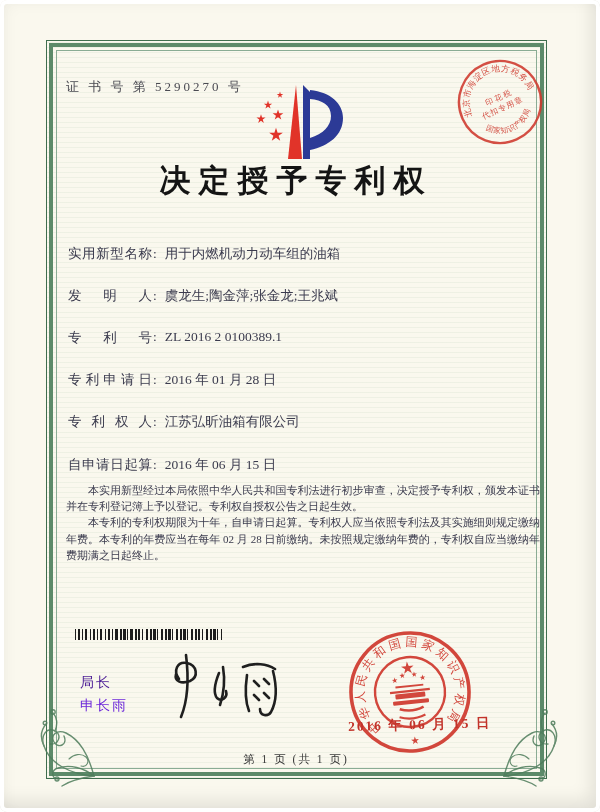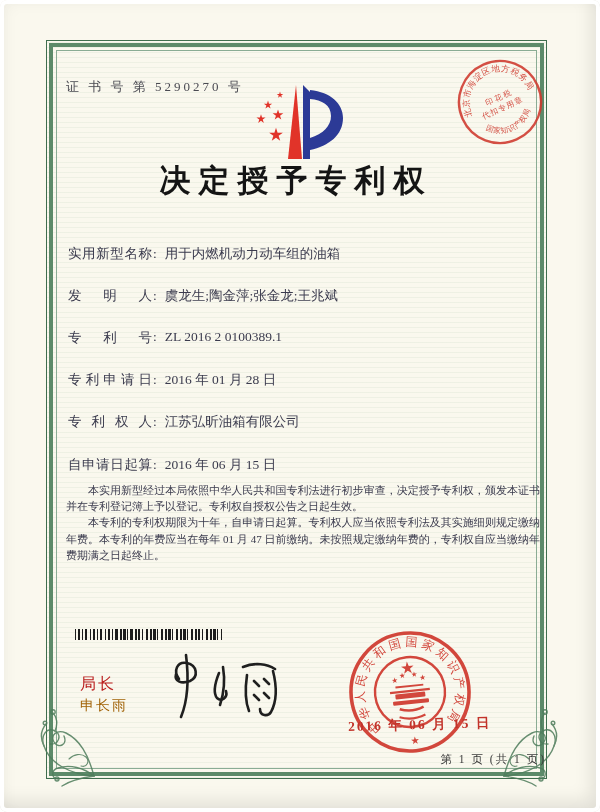--- a/index.html
+++ b/index.html
@@ -25,32 +25,32 @@
   .field .col { display:inline-block; margin:0 8px 0 1px; }
   .f0{top:245px} .f1{top:287px} .f2{top:329px} .f3{top:371px} .f4{top:413px} .f5{top:456px}
 
   .paras { position:absolute; left:66px; top:482px; width:474px; font-size:11px; line-height:16.2px;
            color:#3b3b4e; text-align:justify; }
   .paras p { margin:0; text-indent:2em; }
 
   .barcode { position:absolute; left:75px; top:629px; width:147px; height:11px;
     background: repeating-linear-gradient(90deg,#1c1c1c 0 1.5px,transparent 1.5px 3px,#1c1c1c 3px 5.5px,transparent 5.5px 7px,#1c1c1c 7px 8px,transparent 8px 10.5px,#1c1c1c 10.5px 12.5px,transparent 12.5px 15px); }
 
-  .signer-title { position:absolute; left:80px; top:674px; font-size:16px; color:#b91c1c; letter-spacing:2px;
+  .signer-title { position:absolute; left:80px; top:674px; font-size:14px; color:#4c1d95; letter-spacing:2px;
                   font-family:"Liberation Sans","DejaVu Sans",sans-serif; }
-  .signer-name  { position:absolute; left:80px; top:697px; font-size:14px; color:#a16207; letter-spacing:2px;
+  .signer-name  { position:absolute; left:80px; top:697px; font-size:14px; color:#6d28d9; letter-spacing:2px;
                   font-family:"Liberation Sans","DejaVu Sans",sans-serif; }
   .signature-svg { position:absolute; left:163px; top:653px; }
 
   .office-seal { position:absolute; left:335px; top:617px; opacity:0.92; }
   .tax-seal    { position:absolute; left:444px; top:46px;  opacity:0.88; }
   .issue-date  { position:absolute; left:348px; top:716px; font-size:13.5px; font-weight:bold; color:#c2332a;
                  letter-spacing:2px; transform:rotate(-1.5deg); white-space:nowrap; }
 
-  .footer { position:absolute; left:46px; top:752px; width:500px; text-align:right;
+  .footer { position:absolute; left:46px; top:752px; width:500px; text-align:center;
             font-size:11.5px; color:#3a3a3a; letter-spacing:2px; }
 
   .corner { position:absolute; }
   .corner.bl { left:24px;  top:702px; }
   .corner.br { left:492px; top:702px; transform:scaleX(-1); }
 
   .logo { position:absolute; left:252px; top:76px; }
 </style>
 </head>
 <body>
@@ -140,21 +140,21 @@
   </div>
   <div class="field f4">
     <span class="lab">专利权人</span><span class="col">:</span><span class="val">江苏弘昕油箱有限公司</span>
   </div>
   <div class="field f5">
     <span class="lab">自申请日起算</span><span class="col">:</span><span class="val">2016 年 06 月 15 日</span>
   </div>
 
   <div class="paras">
     <p>本实用新型经过本局依照中华人民共和国专利法进行初步审查，决定授予专利权，颁发本证书并在专利登记簿上予以登记。专利权自授权公告之日起生效。</p>
-    <p>本专利的专利权期限为十年，自申请日起算。专利权人应当依照专利法及其实施细则规定缴纳年费。本专利的年费应当在每年 01 月 47 日前缴纳。未按照规定缴纳年费的，专利权自应当缴纳年费期满之日起终止。</p>
+    <p>本专利的专利权期限为十年，自申请日起算。专利权人应当依照专利法及其实施细则规定缴纳年费。本专利的年费应当在每年 02 月 28 日前缴纳。未按照规定缴纳年费的，专利权自应当缴纳年费期满之日起终止。</p>
   </div>
 
   <div class="barcode"></div>
 
   <div class="signer-title">局长</div>
   <div class="signer-name">申长雨</div>
 
   <svg class="signature-svg" width="134" height="68" viewBox="0 0 134 68">
     <g fill="none" stroke="#1f1f1f" stroke-width="2.6" stroke-linecap="round" stroke-linejoin="round">
       <path d="M16,26 C10,18 14,8 24,10 C34,12 36,24 27,28 C19,31 11,29 13,21"></path>

